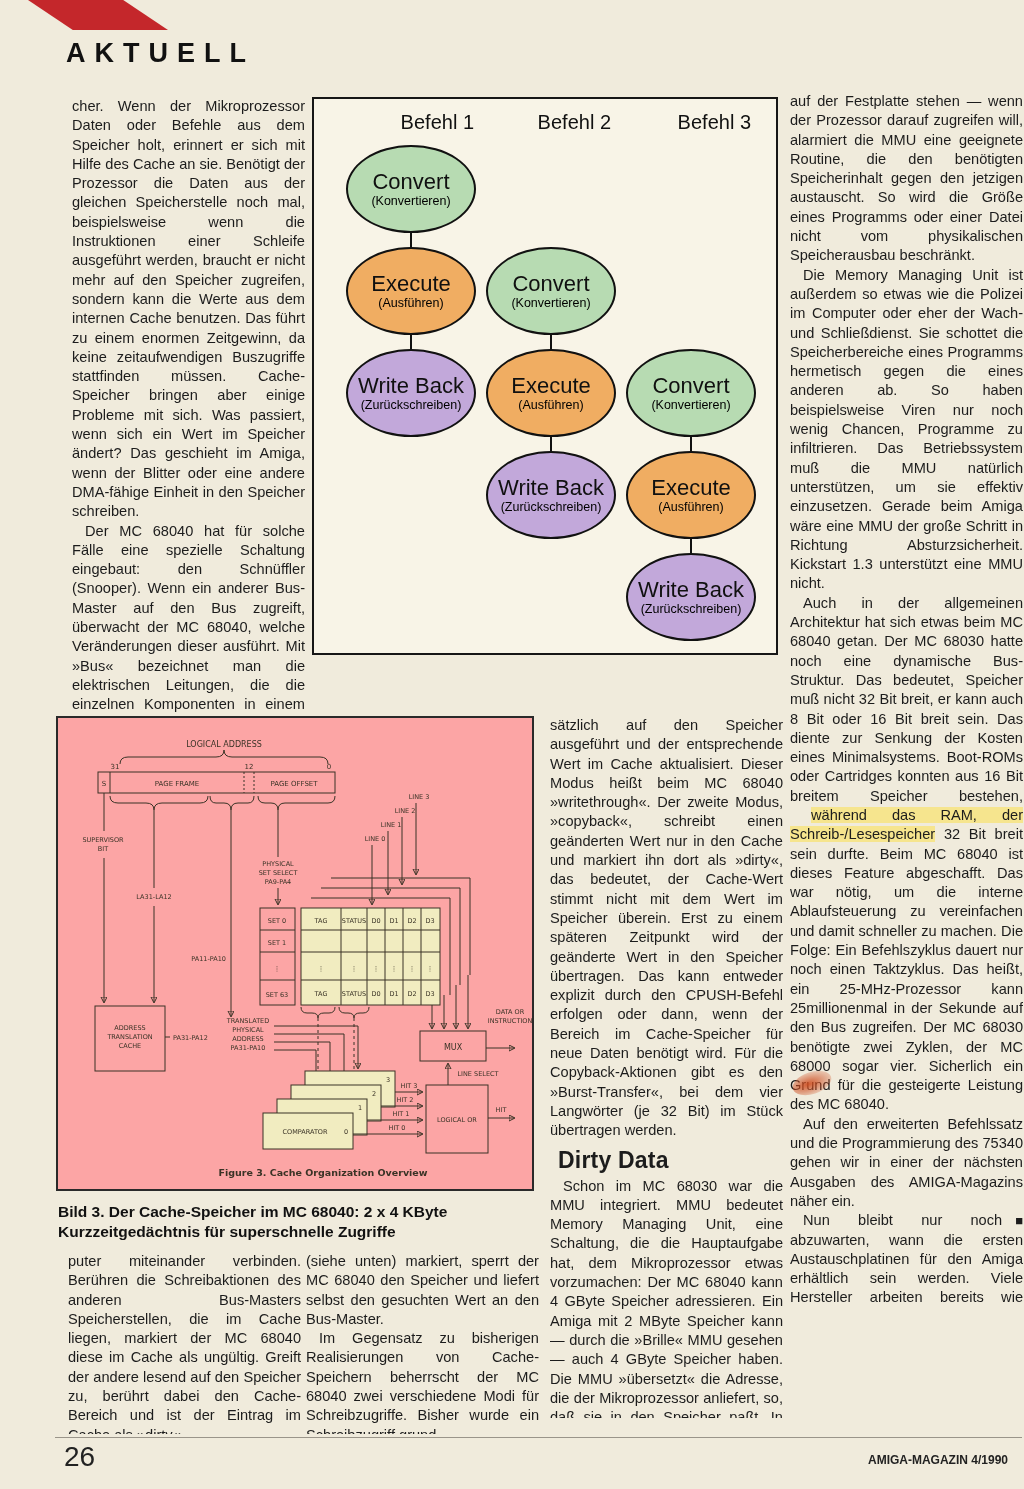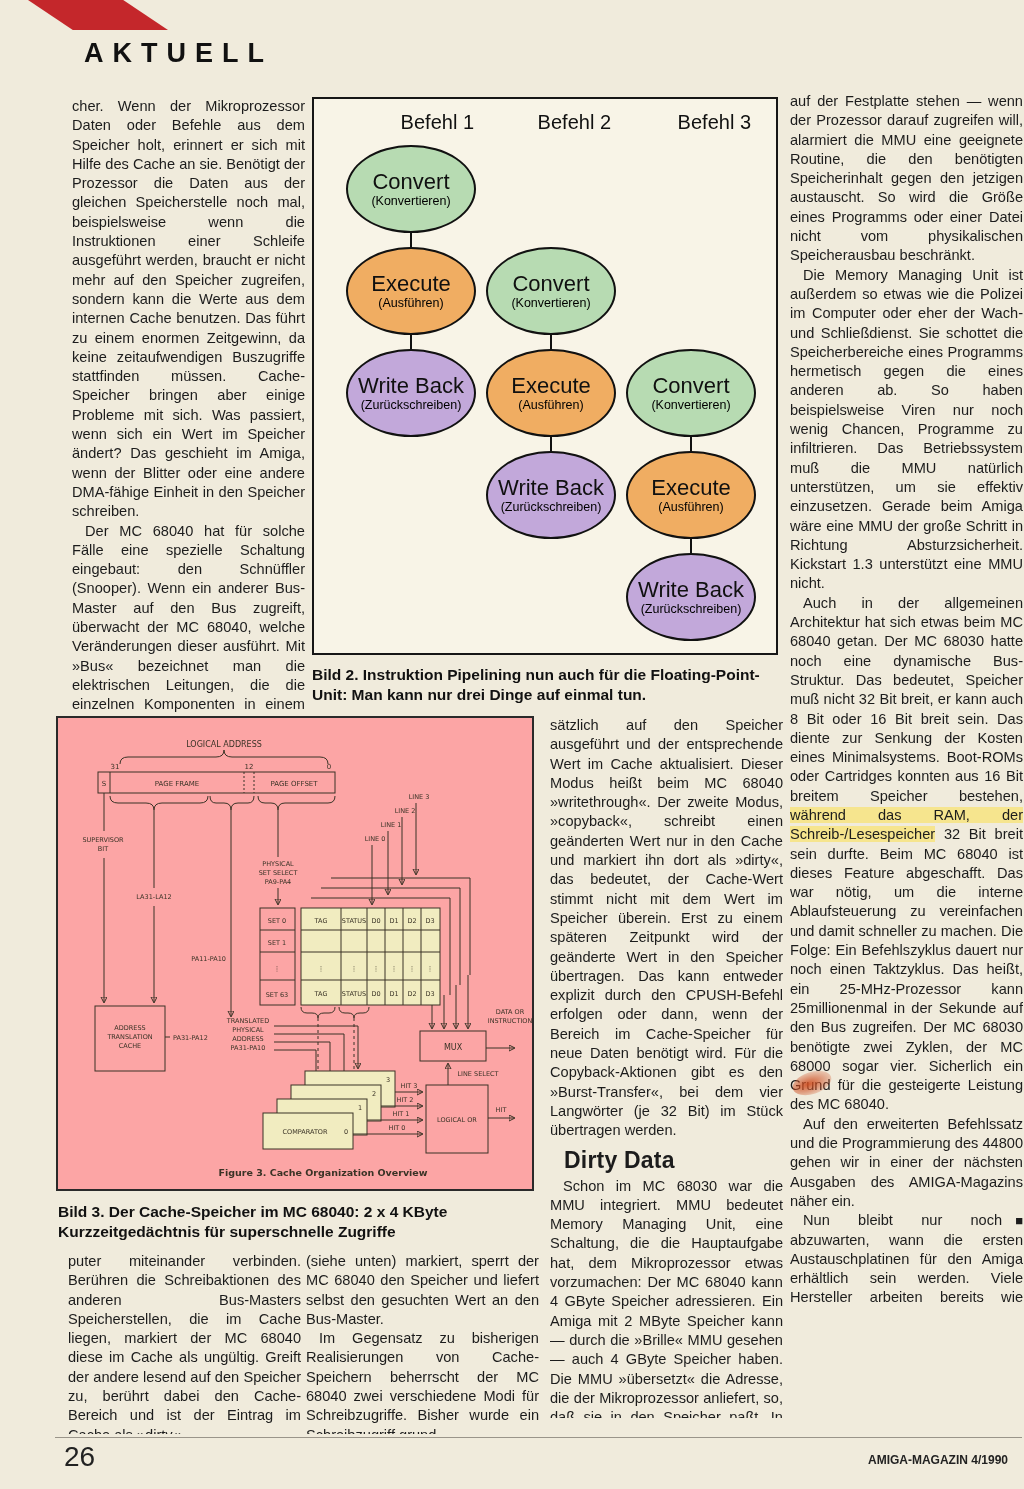--- a/index.html
+++ b/index.html
@@ -1,24 +1,24 @@
 <!DOCTYPE html>
 <html><head>
 <meta charset="utf-8">
 <style>
   html,body{margin:0;padding:0;}
   .page{position:relative;width:1024px;height:1489px;background:#f0ebdc;font-family:"Liberation Sans",sans-serif;color:#1c1c1c;overflow:hidden;}
   .corner-flag{position:absolute;left:28px;top:0;width:140px;height:30px;background:#c4272b;
     clip-path:polygon(0 0,68% 0,100% 100%,32% 100%);}
-  .section-head{position:absolute;left:84px;top:38px;font-size:27px;font-weight:700;letter-spacing:9px;color:#111;}
+  .section-head{position:absolute;left:66px;top:38px;font-size:27px;font-weight:700;letter-spacing:9px;color:#111;}
   .col{position:absolute;font-size:14.6px;line-height:19.3px;text-align:justify;overflow:hidden;}
   .col p{margin:0;}
   .col p.ind{text-indent:13px;}
-  .subhead{font-size:23px;font-weight:800;margin:7px 0 4px 14px;line-height:25px;text-align:left;letter-spacing:.2px;}
-  .hl{background:rgba(250,225,90,.6);}
+  .subhead{font-size:23px;font-weight:800;margin:7px 0 4px 8px;line-height:25px;text-align:left;letter-spacing:.2px;}
+  .hl{background:rgba(250,225,90,.6);margin-left:21px;}
   .endmark{float:right;font-size:13px;line-height:19.3px;}
   .caption{position:absolute;font-size:15.5px;font-weight:700;line-height:19.5px;color:#111;}
   
   .fig2{position:absolute;left:312px;top:97px;width:466px;height:558px;background:#f8f4e7;border:2.5px solid #161616;box-sizing:border-box;}
   .fig2 .hdr{position:absolute;width:120px;text-align:right;top:12px;font-size:20px;color:#111;}
   .ell{position:absolute;width:130px;height:88px;border:2px solid #111;border-radius:50%;
     display:flex;flex-direction:column;align-items:center;justify-content:center;box-sizing:border-box;}
   .ell .et{font-size:22px;color:#101010;line-height:24px;}
   .ell .es{font-size:12.5px;color:#000000;line-height:14px;}
   .conn{position:absolute;width:2px;height:14px;background:#111;}
@@ -98,27 +98,26 @@
     <div class="ell" style="left: 312px; top: 352px; background: rgb(240, 173, 98);">
       <span class="et">Execute</span>
       <span class="es">(Ausführen)</span>
     </div>
     <div class="conn" style="left:376px;top:440px;"></div>
     <div class="ell" style="left: 312px; top: 454px; background: rgb(194, 168, 218);">
       <span class="et">Write Back</span>
       <span class="es">(Zurückschreiben)</span>
     </div>
   </div>
-  <div class="caption" style="left:312px;top:665px;width:464px;">Bild 2. Instruktion Pipelining nun auch für die Floating-Point-Unit: Man kann nur drei Dinge auf einmal tun.</div>
 
   <div class="col" style="left:790px;top:92px;width:233px;height:1218px;">
     <p>auf der Festplatte stehen — wenn der Prozessor darauf zugreifen will, alarmiert die MMU eine geeignete Routine, die den benötigten Speicherinhalt gegen den jetzigen austauscht. So wird die Größe eines Programms oder einer Datei nicht vom physikalischen Speicherausbau beschränkt.</p>
     <p class="ind">Die Memory Managing Unit ist außerdem so etwas wie die Polizei im Computer oder eher der Wach- und Schließdienst. Sie schottet die Speicherbereiche eines Programms hermetisch gegen die eines anderen ab. So haben beispielsweise Viren nur noch wenig Chancen, Programme zu infiltrieren. Das Betriebssystem muß die MMU natürlich unterstützen, um sie effektiv einzusetzen. Gerade beim Amiga wäre eine MMU der große Schritt in Richtung Absturzsicherheit. Kickstart 1.3 unterstützt eine MMU nicht.</p>
     <p class="ind"><span>Auch in der allgemeinen Architektur hat sich etwas beim MC 68040 getan. Der MC 68030 hatte noch eine dynamische Bus-Struktur. Das bedeutet, Speicher muß nicht 32 Bit breit, er kann auch 8 Bit oder 16 Bit breit sein. Das diente zur Senkung der Kosten eines Minimalsystems. Boot-ROMs oder Cartridges konnten aus 16 Bit breitem Speicher bestehen, </span><span class="hl">während das RAM, der Schreib-/Lesespeicher</span><span> 32 Bit breit sein durfte. Beim MC 68040 ist dieses Feature abgeschafft. Das war nötig, um die interne Ablaufsteuerung zu vereinfachen und damit schneller zu machen. Die Folge: Ein Befehlszyklus dauert nur noch einen Taktzyklus. Das heißt, ein 25-MHz-Prozessor kann 25millionenmal in der Sekunde auf den Bus zugreifen. Der MC 68030 benötigte zwei Zyklen, der MC 68000 sogar vier. Sicherlich ein Grund für die gesteigerte Leistung des MC 68040.</span></p>
-    <p class="ind">Auf den erweiterten Befehlssatz und die Programmierung des 44800 gehen wir in einer der nächsten Ausgaben des AMIGA-Magazins näher ein.</p>
+    <p class="ind">Auf den erweiterten Befehlssatz und die Programmierung des 75340 gehen wir in einer der nächsten Ausgaben des AMIGA-Magazins näher ein.</p>
     <p class="ind"><span class="endmark">■</span><span>Nun bleibt nur noch abzuwarten, wann die ersten Austauschplatinen für den Amiga erhältlich sein werden. Viele Hersteller arbeiten bereits wie fieberhaft an Systemen. Bis Ende 1990 wollen sie fertig sein. Über Preise machen wir uns noch keine Gedanken …</span></p>
   </div>
   <div class="red-mark"></div>
 
   <div class="fig3">
     <svg width="474" height="471" viewBox="0 0 474 471">
       <defs>
         <marker id="ar" markerWidth="7" markerHeight="7" refX="5" refY="3" orient="auto">
           <path d="M0,0L6,3L0,6z" fill="#3a3326" stroke="none"></path>
         </marker>

